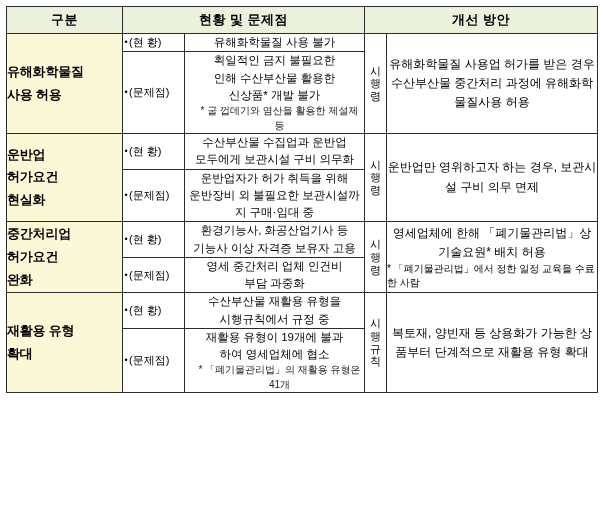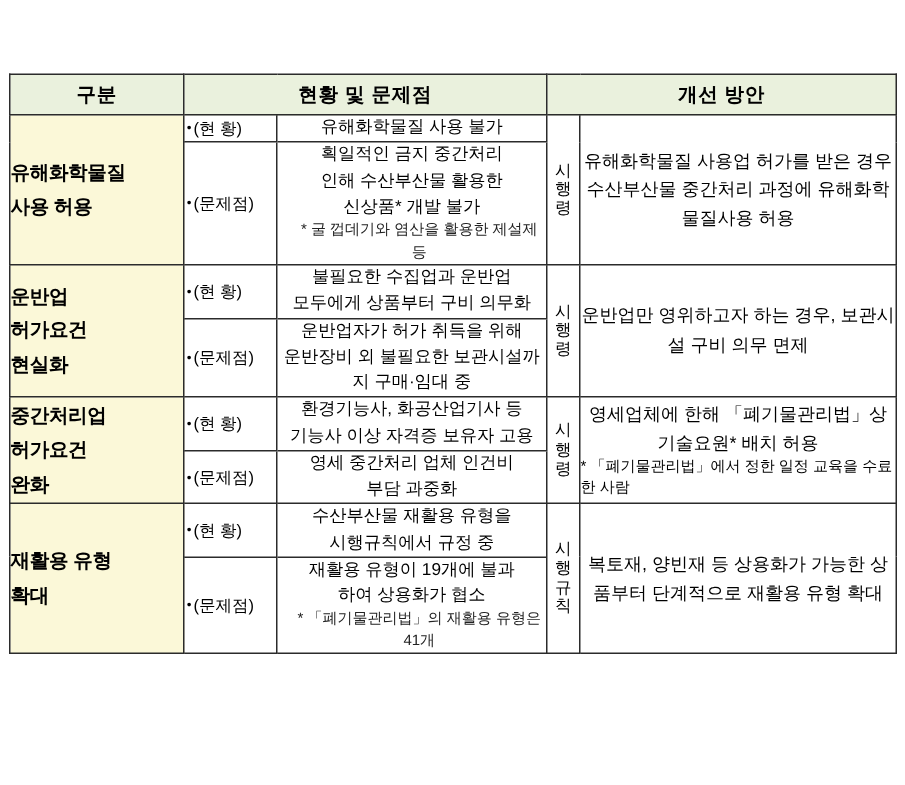--- a/index.html
+++ b/index.html
@@ -13,21 +13,20 @@
     font-family: "Liberation Sans", sans-serif;
     color: #000000;
     overflow: hidden;
   }
   .page {
     position: relative;
     width: 603px;
     height: 413px;
     box-sizing: border-box;
     padding: 6px 6px 0 6px;
-    margin-top: 43px;
   }
   table.matrix {
     border-collapse: collapse;
     width: 591px;
     table-layout: fixed;
     font-size: 11.5px;
   }
   table.matrix td, table.matrix th {
     border: 1px solid #2b2b2b;
     vertical-align: middle;
@@ -143,37 +142,37 @@
       </td>
       <td class="improve" rowspan="2">
         <span>유해화학물질 사용업 허가를 받은 경우 수산부산물 중간처리 과정에 유해화학물질사용 허용</span>
       </td>
     </tr>
     <tr>
       <td class="lbl">
         <span class="bullet">•</span><span>(문제점)</span>
       </td>
       <td class="body">
-        <span>획일적인 금지 중간처리</span><br>
+        <span>획일적인 금지 불필요한</span><br>
         <span>인해 수산부산물 활용한</span><br>
         <span>신상품* 개발 불가</span>
         <span class="note">* 굴 껍데기와 염산을 활용한 제설제 등</span>
       </td>
     </tr>
 
     <tr>
       <td class="topic" rowspan="2">
         운반업<br>허가요건<br>현실화
       </td>
       <td class="lbl dotted-bottom">
         <span class="bullet">•</span><span>(현 황)</span>
       </td>
       <td class="body dotted-bottom">
-        <span>불필요한 수집업과 운반업</span><br>
-        <span>모두에게 상품부터 구비 의무화</span>
+        <span>수산부산물 수집업과 운반업</span><br>
+        <span>모두에게 보관시설 구비 의무화</span>
       </td>
       <td class="vert" rowspan="2">
         <span>시</span>
             <span>행</span>
             <span>령</span>
       </td>
       <td class="improve" rowspan="2">
         <span>운반업만 영위하고자 하는 경우, 보관시설 구비 의무 면제</span>
       </td>
     </tr>
@@ -238,20 +237,20 @@
       <td class="improve" rowspan="2">
         <span>복토재, 양빈재 등 상용화가 가능한 상품부터 단계적으로 재활용 유형 확대</span>
       </td>
     </tr>
     <tr>
       <td class="lbl">
         <span class="bullet">•</span><span>(문제점)</span>
       </td>
       <td class="body">
         <span>재활용 유형이 19개에 불과</span><br>
-        <span>하여 상용화가 협소</span>
+        <span>하여 영세업체에 협소</span>
         <span class="note">* 「폐기물관리법」의 재활용 유형은 41개</span>
       </td>
     </tr>
 
   </tbody>
 </table>
 </div>
 
 </body></html>

